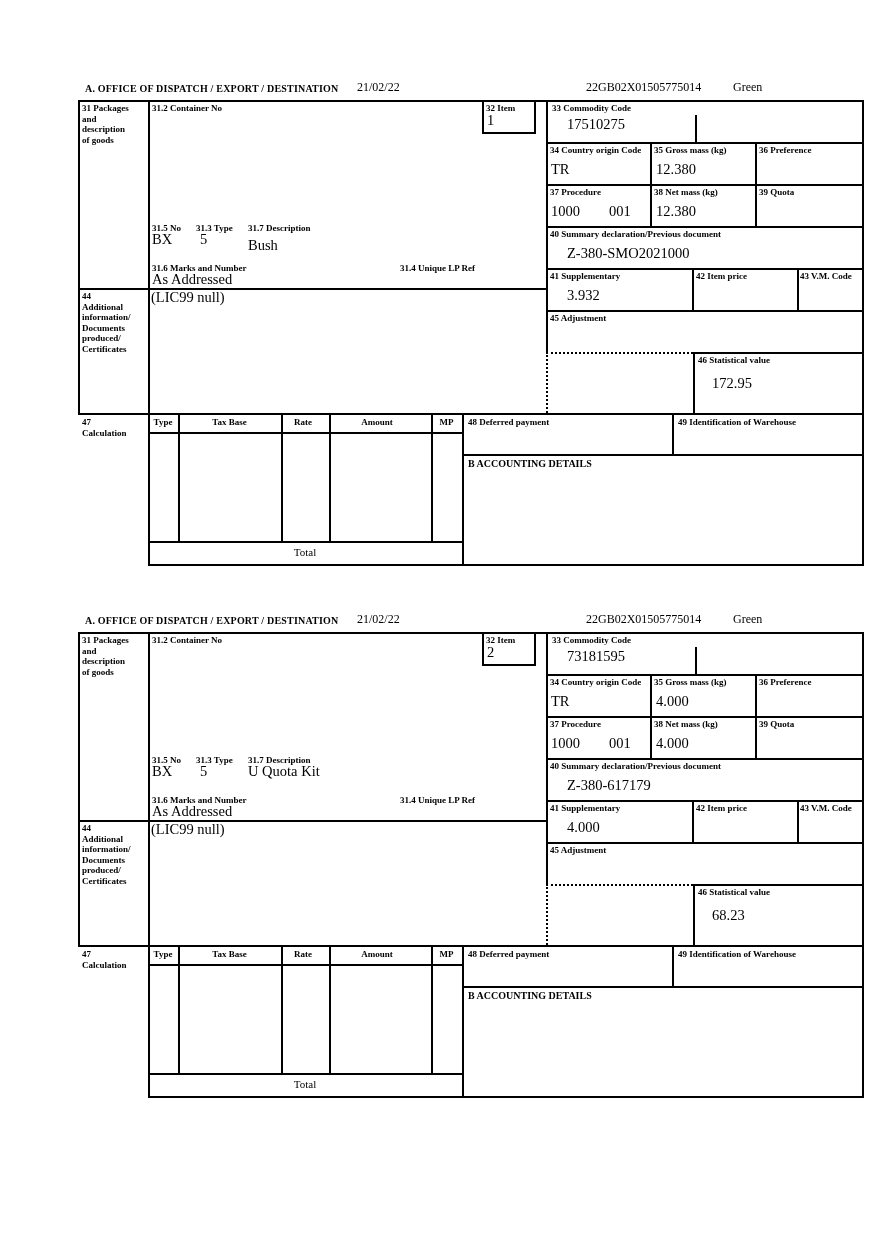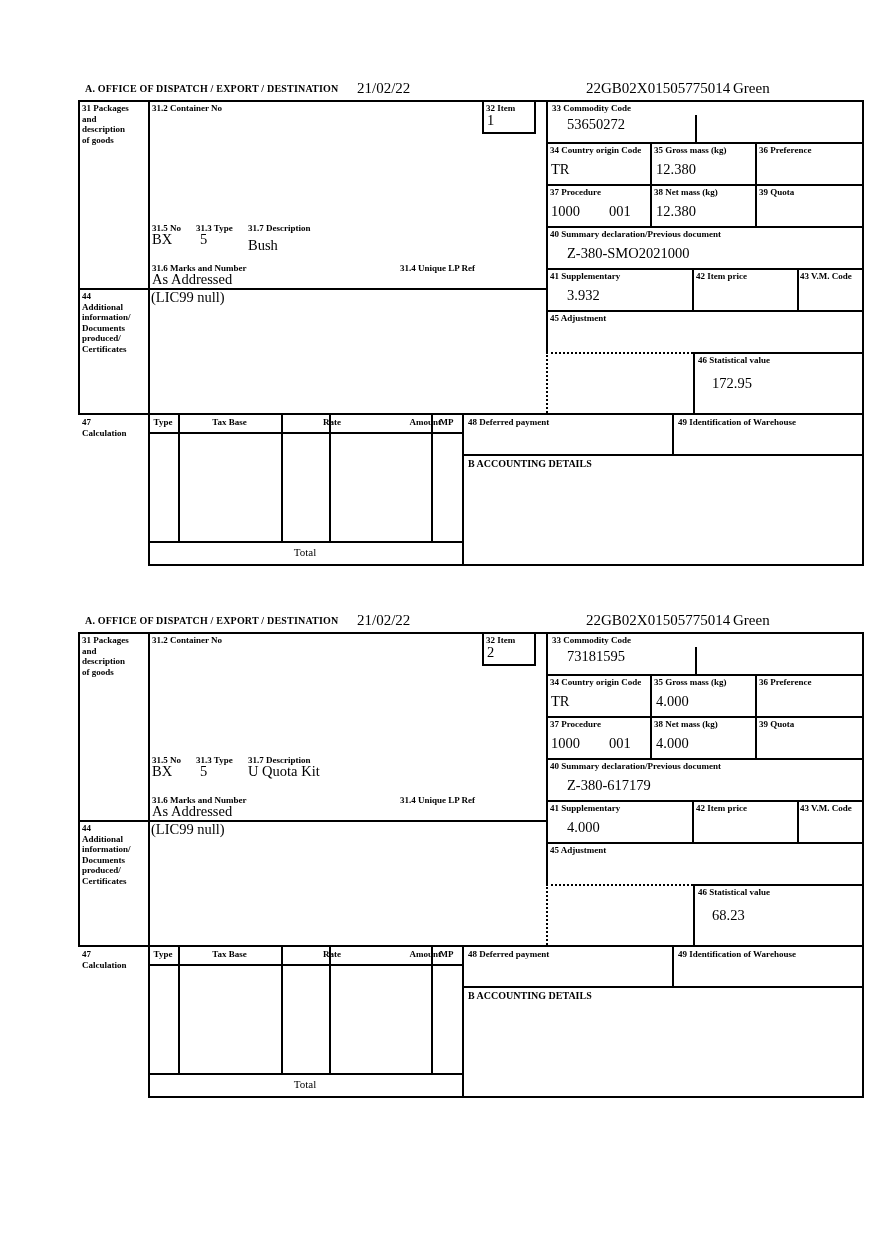--- a/index.html
+++ b/index.html
@@ -4,27 +4,27 @@
 <style>
   html,body{margin:0;padding:0;background:#ffffff;}
   .page{position:relative;width:882px;height:1250px;background:#ffffff;overflow:hidden;
         font-family:"Liberation Serif","DejaVu Serif",serif;color:#000;}
   .block{position:absolute;left:78px;width:786px;height:488px;}
   .t{position:absolute;}
   .lbl{font-weight:bold;font-size:9px;line-height:1.18;white-space:nowrap;}
   .lbl.wrap{white-space:pre-line;}
   .val{font-size:14.5px;line-height:1.1;white-space:nowrap;}
   .hdr-lbl{font-weight:bold;font-size:10px;letter-spacing:0.2px;white-space:nowrap;}
-  .hdr-val{font-size:15px;white-space:nowrap;}
+  .hdr-val{font-size:12px;white-space:nowrap;}
   .hl{position:absolute;display:block;height:0;border-top:2px solid #000;}
   .vl{position:absolute;display:block;width:0;border-left:2px solid #000;}
   .dot-h{border-top-style:dotted;}
   .dot-v{border-left-style:dotted;}
   .ctr{text-align:center;}
-  .rgt{text-align:right;padding-left:16px;}
+  .rgt{text-align:center;}
 </style>
 </head>
 <body>
 
 <div class="page" id="page">
     <div class="block" style="top: 80px;">
 
   <span class="t hdr-lbl" style="left:7px;top:3px">A.  OFFICE OF DISPATCH / EXPORT / DESTINATION</span>
   <span class="t hdr-val" style="left:279px;top:0px">21/02/22</span>
   <span class="t hdr-val" style="left:508px;top:0px">22GB02X01505775014</span>
@@ -88,21 +88,21 @@
   <span class="t val" style="left:74px;top:152px">BX</span>
   <span class="t val" style="left:122px;top:152px">5</span>
   <span class="t val" style="left:170px;top:158px">Bush</span>
   <span class="t lbl" style="left:74px;top:183px">31.6 Marks and Number</span>
   <span class="t val" style="left:74px;top:192px">As Addressed</span>
   <span class="t lbl" style="left:322px;top:183px">31.4 Unique LP Ref</span>
 
   <span class="t val" style="left:73px;top:210px">(LIC99 null)</span>
 
   <span class="t lbl" style="left:474px;top:23px">33 Commodity Code</span>
-  <span class="t val" style="left:489px;top:37px">53650272</span>
+  <span class="t val" style="left:489px;top:37px">17510275</span>
 
   <span class="t lbl" style="left:472px;top:65px">34 Country origin Code</span>
   <span class="t val" style="left:473px;top:82px">TR</span>
   <span class="t lbl" style="left:576px;top:65px">35 Gross mass (kg)</span>
   <span class="t val" style="left:578px;top:82px">12.380</span>
   <span class="t lbl" style="left:681px;top:65px">36 Preference</span>
 
   <span class="t lbl" style="left:472px;top:107px">37 Procedure</span>
   <span class="t val" style="left:473px;top:124px">1000</span>
   <span class="t val" style="left:531px;top:124px">001</span>

